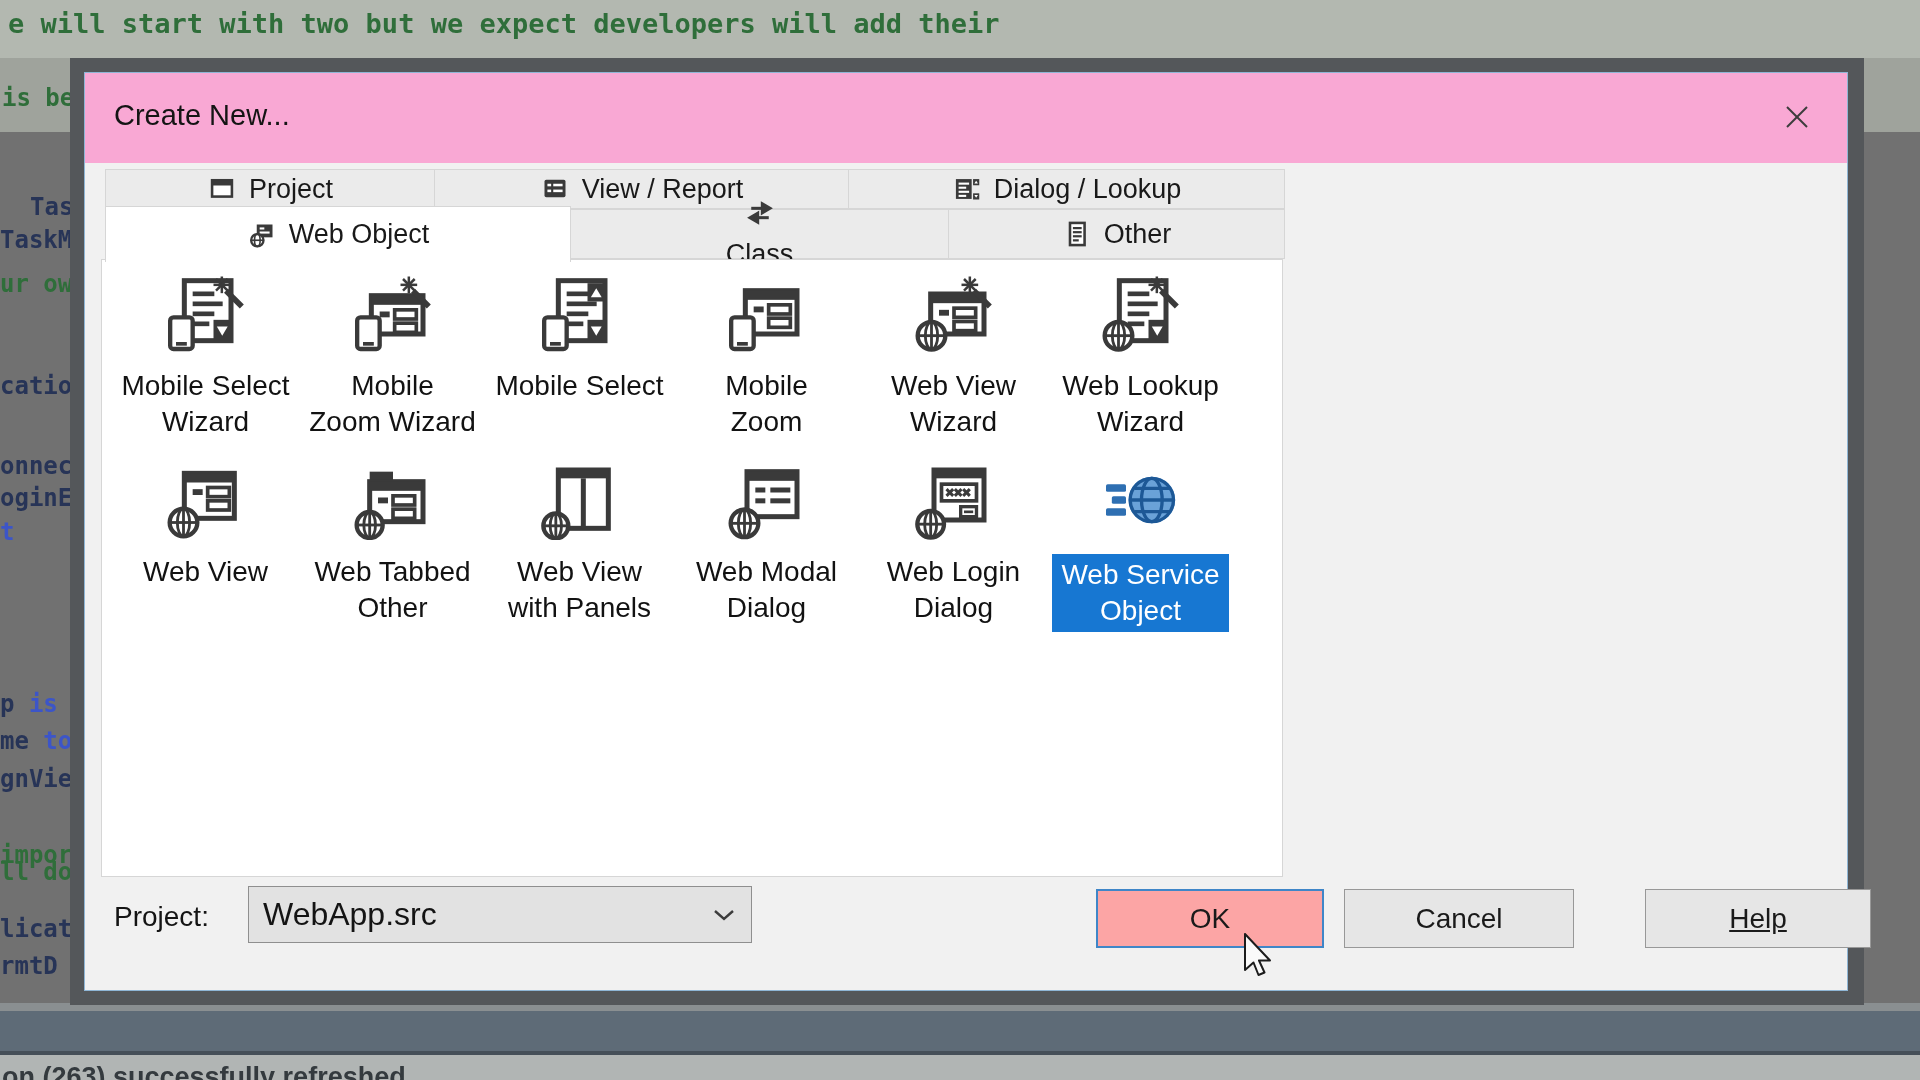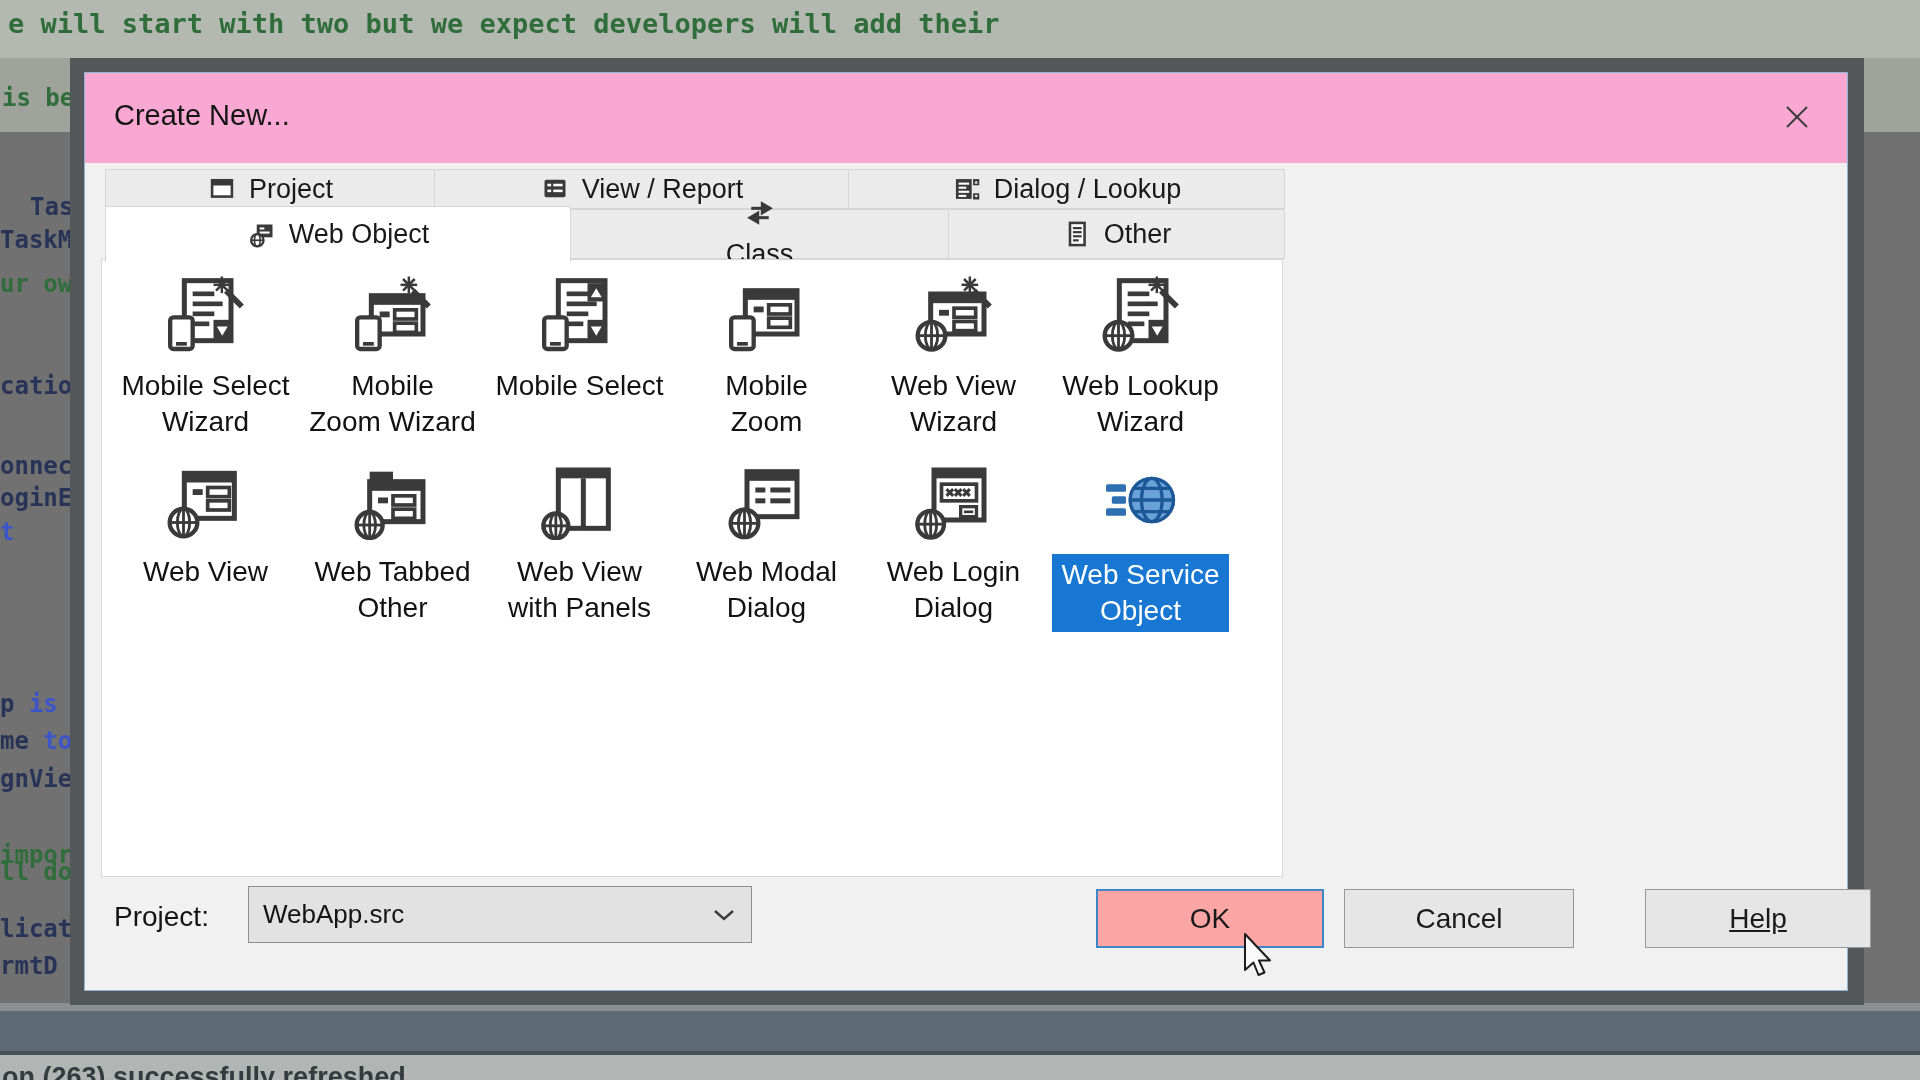--- a/index.html
+++ b/index.html
@@ -47,21 +47,21 @@
   .item-label{margin-top:14px;font-size:28px;line-height:36px;text-align:center;white-space:pre-line;color:#121212;}
   .item-label.selected{background:var(--sel);color:#fff;padding:3px 9px;}
 
   .desc-panel{position:absolute;left:1208px;top:85px;width:546px;height:720px;box-sizing:border-box;
         background:var(--descbg);border:2px solid #7e7e7e;padding:10px 14px;
         font-size:28px;line-height:41px;color:#1f1f1f;}
 
   .project-label{position:absolute;left:29px;top:828px;font-size:28px;color:#141414;}
   .combo{position:absolute;left:163px;top:813px;width:504px;height:57px;box-sizing:border-box;
         background:#e2e2e2;border:1px solid #8f8f8f;display:flex;align-items:center;}
-  .combo-value{margin-left:14px;font-size:26px;color:#141414;flex:1;}
+  .combo-value{margin-left:14px;font-size:32px;color:#141414;flex:1;}
   .combo-chevron{margin-right:16px;display:flex;}
 
   .btn{position:absolute;top:816px;height:59px;box-sizing:border-box;display:flex;align-items:center;justify-content:center;
        font-size:28px;color:#1a1a1a;background:#e6e6e6;border:1px solid #989898;}
   .btn-ok{left:1011px;width:228px;background:#fca5a5;border:2px solid var(--okb);}
   .btn-cancel{left:1259px;width:230px;}
   .btn-help{left:1560px;width:226px;text-decoration:underline;}
 
   .cursor{left:1243px;top:933px;z-index:9;}
 </style>

